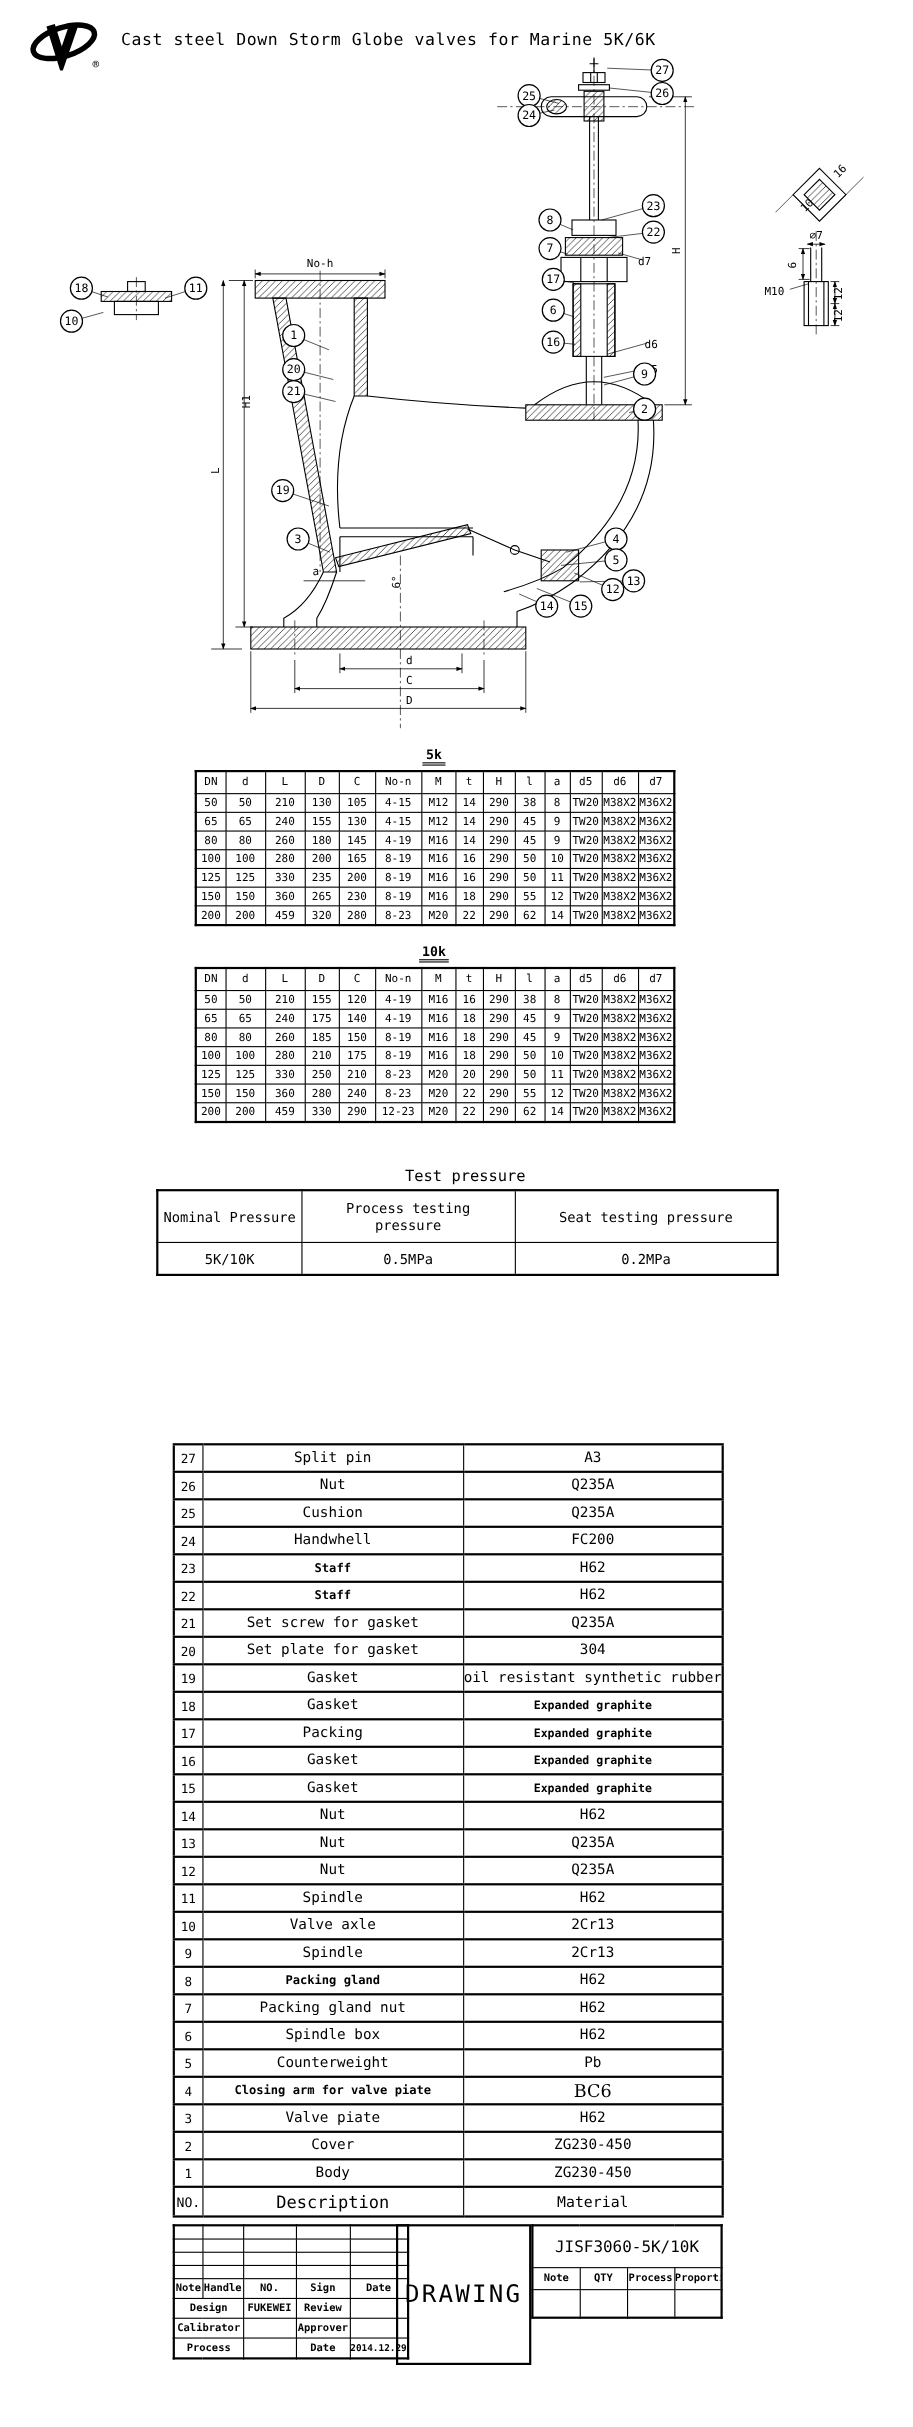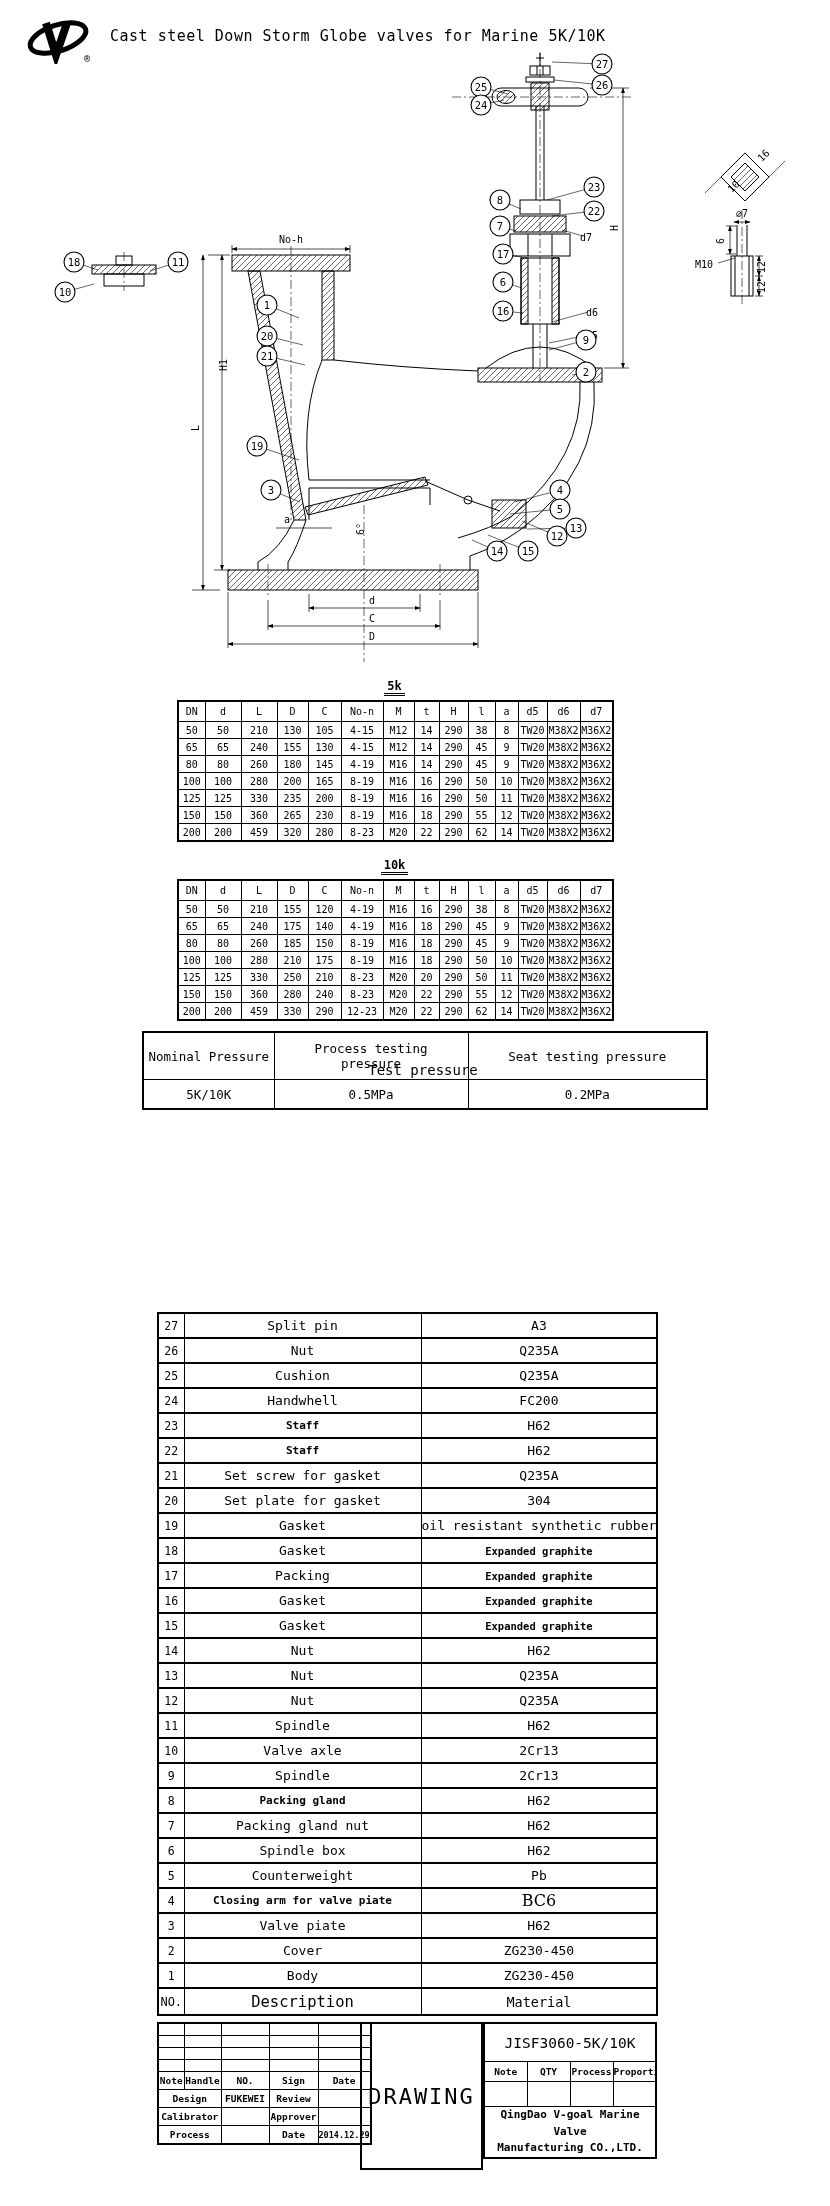--- a/index.html
+++ b/index.html
@@ -36,38 +36,38 @@
   table.parts tr.foot td{height:25px;}
   table.parts tr.foot td.no{font-size:12px;}
   table.parts tr.foot td.fd{font-size:15.5px;}
   table.parts tr.foot td.fm{font-size:13.5px;}
   
   #tb{left:157px;top:2022px;width:498px;height:128px;}
   table.tb{border-collapse:collapse;table-layout:fixed;border:2px solid #000;font-size:9.5px;font-weight:bold;text-align:center;}
   table.tb td{border:1px solid #000;padding:0;overflow:hidden;white-space:nowrap;}
   #tb-left tr.e td{height:11px;}
   #tb-left tr.r td{height:17px;}
-  #tb-center{left:203px;top:0;width:123px;height:148px;border:2px solid #000;box-sizing:border-box;
+  #tb-center{left:203px;top:0;width:123px;height:128px;border:2px solid #000;box-sizing:border-box;
              display:flex;align-items:center;justify-content:center;font-size:22px;letter-spacing:2px;text-align:center;}
   #tb-right{left:326px;top:0;width:172px;}
   #tb-right td.model{height:37px;font-size:14.5px;font-weight:normal;}
   #tb-right tr.hd td{height:19px;}
   #tb-right tr.emp td{height:24px;}
   #tb-right td.company{height:40px;font-size:11px;white-space:pre-line;line-height:1.5;}
   #tb-left td.datev{font-size:8.5px;}
 </style>
 </head>
 <body>
 
 <svg class="abs" id="logo" style="left:22px;top:12px" width="78" height="52" viewBox="0 0 78 52">
   <ellipse cx="36" cy="26" rx="29" ry="13" transform="rotate(-18 36 26)" fill="none" stroke="#000" stroke-width="5"></ellipse>
   <path d="M24,11 L34,43 L45,11" fill="none" stroke="#000" stroke-width="8"></path>
   <text x="62" y="50" font-size="10">®</text>
 </svg>
-<div class="abs" id="page-title">Cast steel Down Storm Globe valves for Marine 5K/10K</div>
+<div class="abs" id="page-title">Cast steel Down Storm Globe valves for Marine 5K/6K</div>
 
 <svg class="abs" id="drawing" width="830" height="622" viewBox="0 0 830 622">
   <defs>
     <pattern id="h" patternUnits="userSpaceOnUse" width="6" height="6">
       <path d="M-1,7 L7,-1" stroke="#000" stroke-width="0.6"></path>
     </pattern>
     <marker id="ar" viewBox="0 0 10 10" refX="9" refY="5" markerWidth="8" markerHeight="8" orient="auto-start-reverse">
       <path d="M0,1.5 L10,5 L0,8.5 z" fill="#000"></path>
     </marker>
   </defs>
@@ -640,21 +640,21 @@
         <td>62</td>
         <td>14</td>
         <td>TW20</td>
         <td>M38X2</td>
         <td>M36X2</td>
       </tr>
     </tbody>
 </table>
 
 <div class="abs" id="tp-title">Test pressure</div>
-<table class="abs tp" style="left:142px;top:1031px">
+<table class="abs tp" style="left:142px;top:1081px">
   <colgroup>
       <col style="width:131px">
       <col style="width:194px">
       <col style="width:239px">
     </colgroup>
   <thead>
     <tr>
       <th>Nominal Pressure</th>
       <th>Process testing
 pressure</th>
@@ -908,19 +908,15 @@
       <td>QTY</td>
       <td>Process</td>
       <td>Proportion</td>
     </tr>
     <tr class="emp">
           <td></td>
           <td></td>
           <td></td>
           <td></td>
         </tr>
-    <tr>
-          <td class="company" colspan="4">QingDao V-goal Marine Valve
-Manufacturing CO.,LTD.</td>
-        </tr>
   </tbody>
     </table>
 </div>
 
 </body></html>

